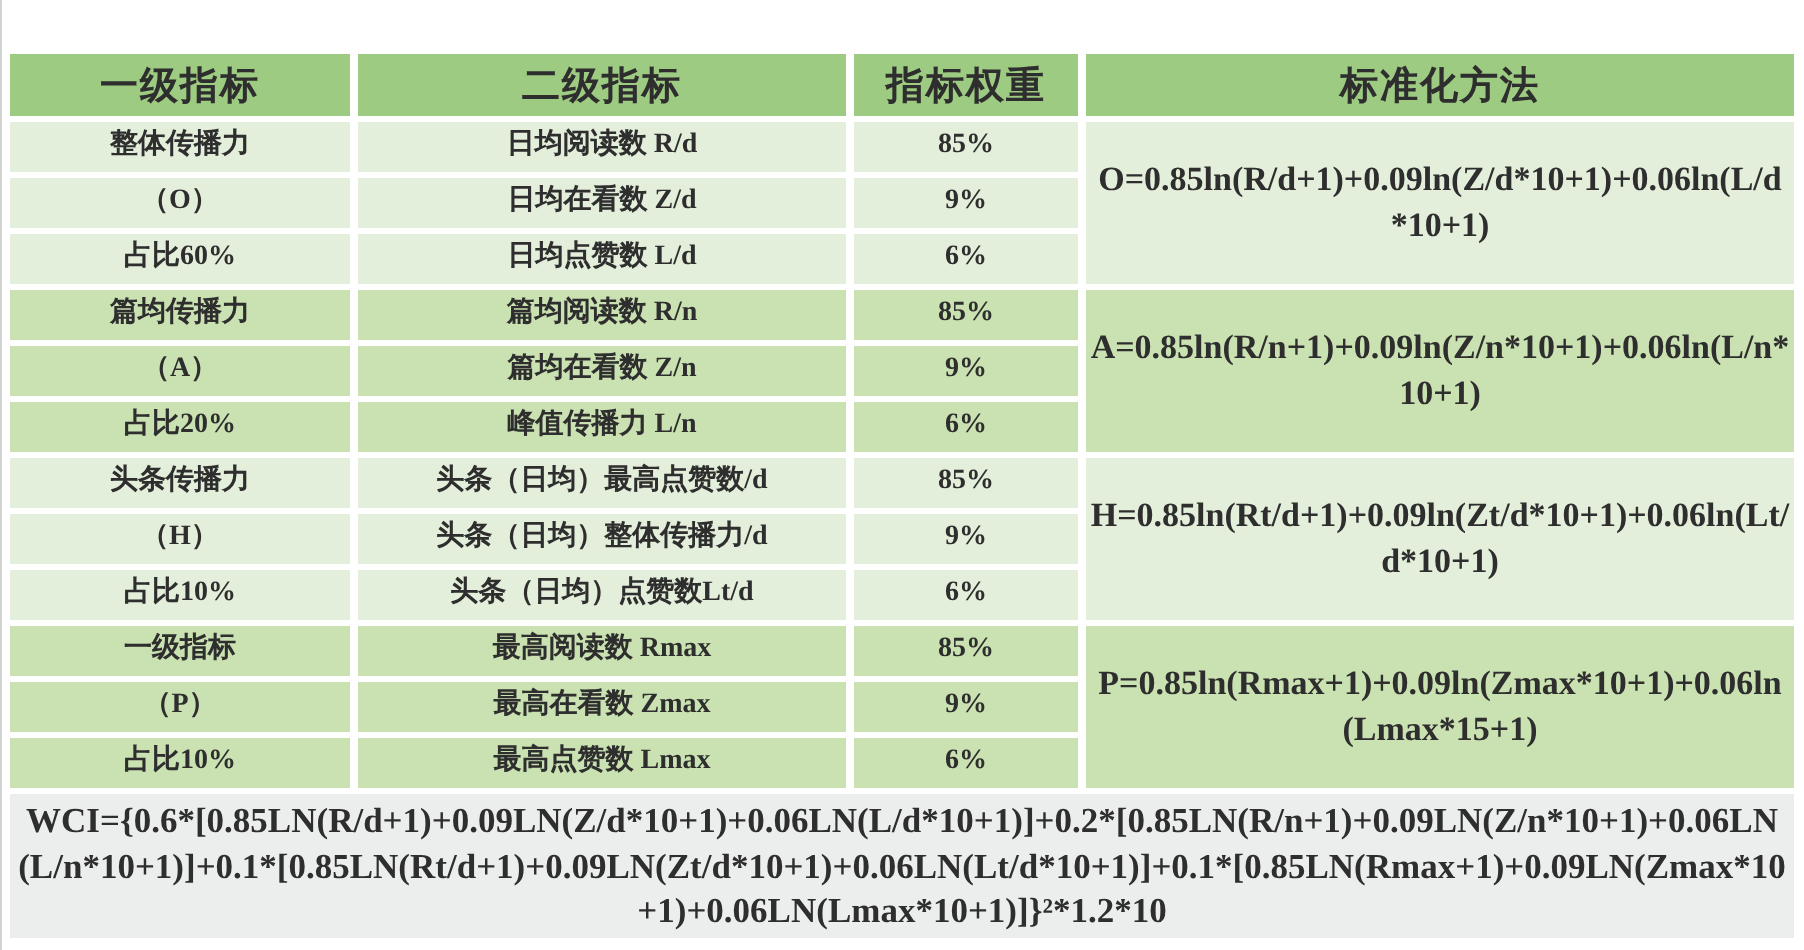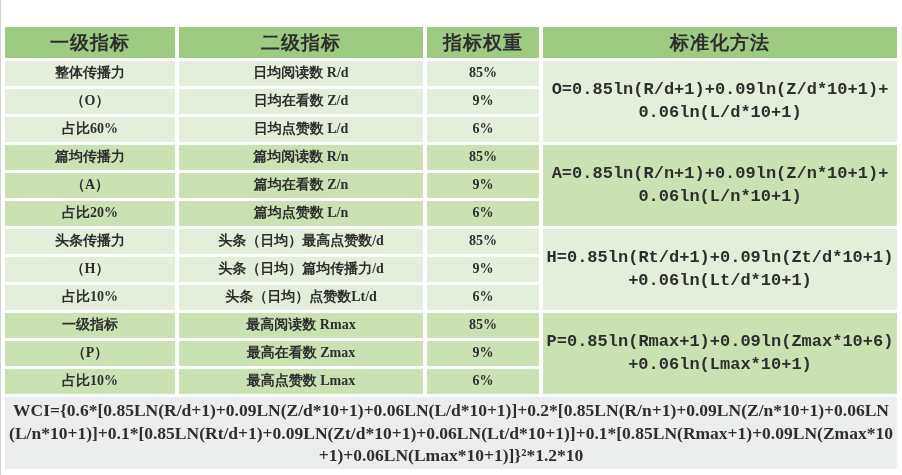--- a/index.html
+++ b/index.html
@@ -43,21 +43,20 @@
     font-size: 14px;
     line-height: 1.05;
   }
   .g-light  { background: #e3efda; }
   .g-medium { background: #cae2b2; }
   td.formula {
     font-size: 17px;
     line-height: 1.3;
     word-break: break-all;
     padding: 0 3px;
-    font-family: Liberation Mono, monospace;
   }
   td.footer {
     background: #ecemed;
     background: #eceeed;
     height: 72px;
     font-size: 17.5px;
     line-height: 1.3;
     word-break: break-all;
     padding: 0 6px;
     vertical-align: middle;
@@ -105,46 +104,46 @@
       <td class="cell g-medium">85%</td>
       <td class="formula g-medium" rowspan="3">A=0.85ln(R/n+1)+0.09ln(Z/n*10+1)+0.06ln(L/n*10+1)</td>
     </tr>
     <tr>
       <td class="cell g-medium">（A）</td>
       <td class="cell g-medium">篇均在看数 Z/n</td>
       <td class="cell g-medium">9%</td>
     </tr>
     <tr>
       <td class="cell g-medium">占比20%</td>
-      <td class="cell g-medium">篇均点赞数 L/n</td>
+      <td class="cell g-medium">峰值传播力 L/n</td>
       <td class="cell g-medium">6%</td>
     </tr>
 
     <tr>
       <td class="cell g-light">头条传播力</td>
       <td class="cell g-light">头条（日均）最高点赞数/d</td>
       <td class="cell g-light">85%</td>
       <td class="formula g-light" rowspan="3">H=0.85ln(Rt/d+1)+0.09ln(Zt/d*10+1)+0.06ln(Lt/d*10+1)</td>
     </tr>
     <tr>
       <td class="cell g-light">（H）</td>
-      <td class="cell g-light">头条（日均）篇均传播力/d</td>
+      <td class="cell g-light">头条（日均）整体传播力/d</td>
       <td class="cell g-light">9%</td>
     </tr>
     <tr>
       <td class="cell g-light">占比10%</td>
       <td class="cell g-light">头条（日均）点赞数Lt/d</td>
       <td class="cell g-light">6%</td>
     </tr>
 
     <tr>
       <td class="cell g-medium">一级指标</td>
       <td class="cell g-medium">最高阅读数 Rmax</td>
       <td class="cell g-medium">85%</td>
-      <td class="formula g-medium" rowspan="3">P=0.85ln(Rmax+1)+0.09ln(Zmax*10+6)+0.06ln(Lmax*10+1)</td>
+      <td class="formula g-medium" rowspan="3">P=0.85ln(Rmax+1)+0.09ln(Zmax*10+1)+0.06ln(Lmax*15+1)</td>
     </tr>
     <tr>
       <td class="cell g-medium">（P）</td>
       <td class="cell g-medium">最高在看数 Zmax</td>
       <td class="cell g-medium">9%</td>
     </tr>
     <tr>
       <td class="cell g-medium">占比10%</td>
       <td class="cell g-medium">最高点赞数 Lmax</td>
       <td class="cell g-medium">6%</td>

